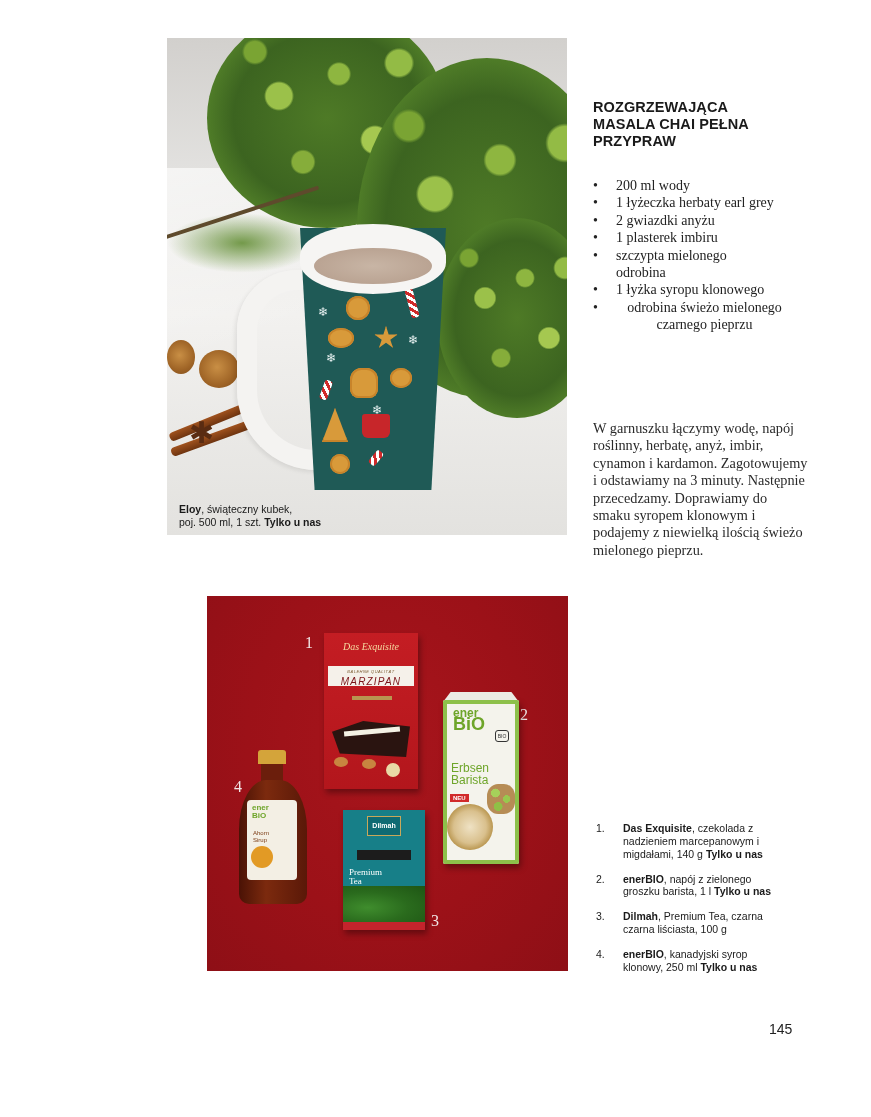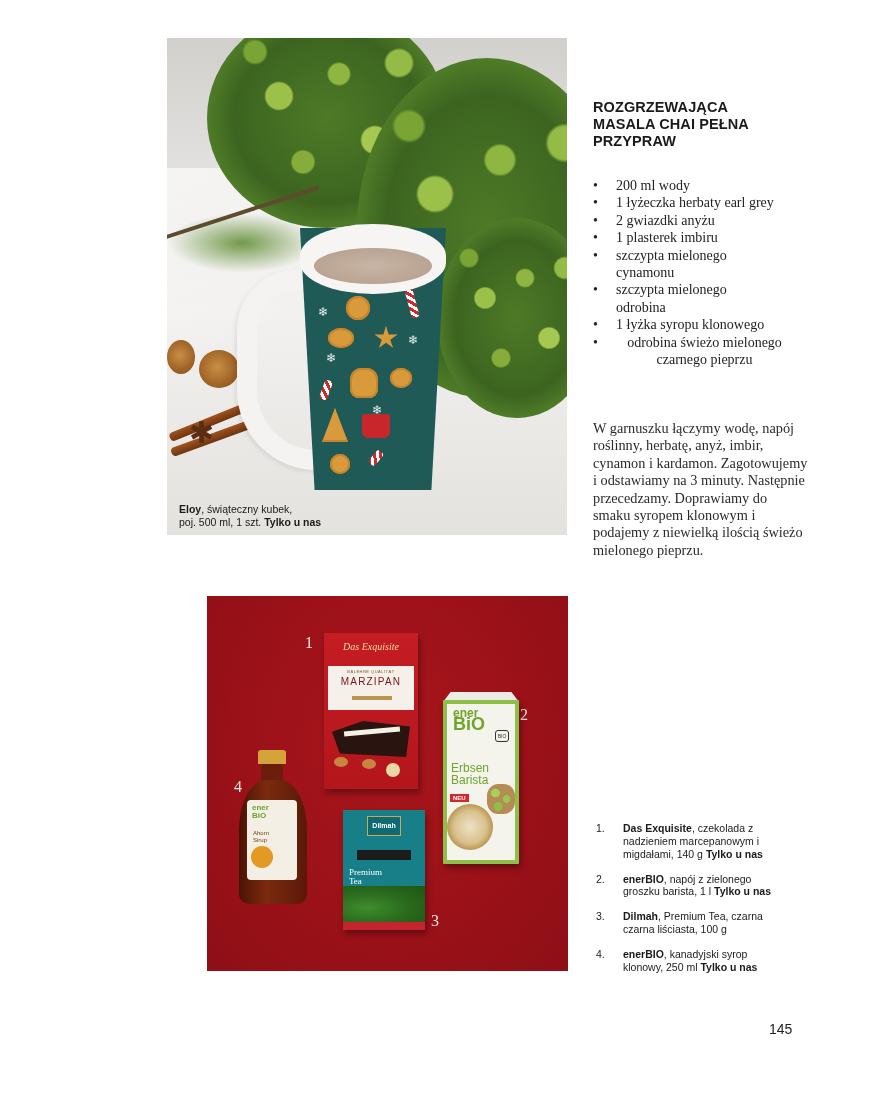--- a/index.html
+++ b/index.html
@@ -101,22 +101,22 @@
       radial-gradient(ellipse at 50% 40%, #a8151c 0%, #9c1118 55%, #8e0f16 100%);
     overflow: hidden;
   }
   .num { position: absolute; font-family: "Liberation Serif", serif; color: #f1e6e6; font-size: 16px; }
 
   .choc { position: absolute; left: 117px; top: 37px; width: 94px; height: 156px;
     background: linear-gradient(180deg, #c41d23 0%, #b3161c 100%);
     box-shadow: 2px 4px 6px rgba(0,0,0,0.35); }
   .choc-brand { position: absolute; left: 0; top: 8px; width: 100%; text-align: center;
     font-family: "Liberation Serif", serif; font-style: italic; color: #f6d9a0; font-size: 10px; }
-  .choc-label { position: absolute; left: 4px; top: 33px; width: 86px; height: 44px; background: #f5f1ea;
-    text-align: center; }
+  .choc-label { position: absolute; left: 4px; top: 33px; width: 86px; height: 20px; background: #f5f1ea;
+    text-align: center; font-style: italic; }
   .choc-label .sub { font-size: 4px; color: #7a5a30; display: block; padding-top: 3px; letter-spacing: 0.5px; }
   .choc-label .main { font-size: 10px; color: #7a1418; letter-spacing: 1.2px; display: block; margin-top: 2px; }
   .choc-gold { position: absolute; left: 28px; top: 63px; width: 40px; height: 4px; background: #b89550; }
   .choc-piece { position: absolute; left: 8px; top: 88px; width: 78px; height: 36px;
     background: #2a1410; clip-path: polygon(0 30%, 40% 0, 100% 15%, 95% 100%, 10% 90%); }
   .choc-fill { position: absolute; left: 20px; top: 96px; width: 56px; height: 5px; background: #f4f1e4; transform: rotate(-5deg); }
   .almond { position: absolute; width: 14px; height: 10px; border-radius: 50%; background: #c88540; }
   .seal { position: absolute; left: 62px; top: 130px; width: 14px; height: 14px; border-radius: 50%; background: #e9d9a6; }
 
   .carton { position: absolute; left: 236px; top: 104px; width: 76px; height: 164px;
@@ -211,21 +211,20 @@
   </div>
 </div>
 
 <h1 class="recipe-title">ROZGRZEWAJĄCA MASALA CHAI PEŁNA PRZYPRAW</h1>
 
 <ul class="ingredients">
   <li>200 ml wody</li>
   <li>1 łyżeczka herbaty earl grey</li>
   <li>2 gwiazdki anyżu</li>
   <li>1 plasterek imbiru</li>
-  <li style="width:170px;">szczypta mielonego cynamonu</li>
   <li style="width:150px;">szczypta mielonego odrobina</li>
   <li>1 łyżka syropu klonowego</li>
   <li style="width:200px;text-align:center;">odrobina świeżo mielonego czarnego pieprzu</li>
 </ul>
 
 <p class="method">W garnuszku łączymy wodę, napój roślinny, herbatę, anyż, imbir, cynamon i kardamon. Zagotowujemy i odstawiamy na 3 minuty. Następnie przecedzamy. Doprawiamy do smaku syropem klonowym i podajemy z niewielką ilością świeżo mielonego pieprzu.</p>
 
 <div class="photo-products">
   <span class="num" style="left:98px;top:38px;">1</span>
   <span class="num" style="left:313px;top:110px;">2</span>

